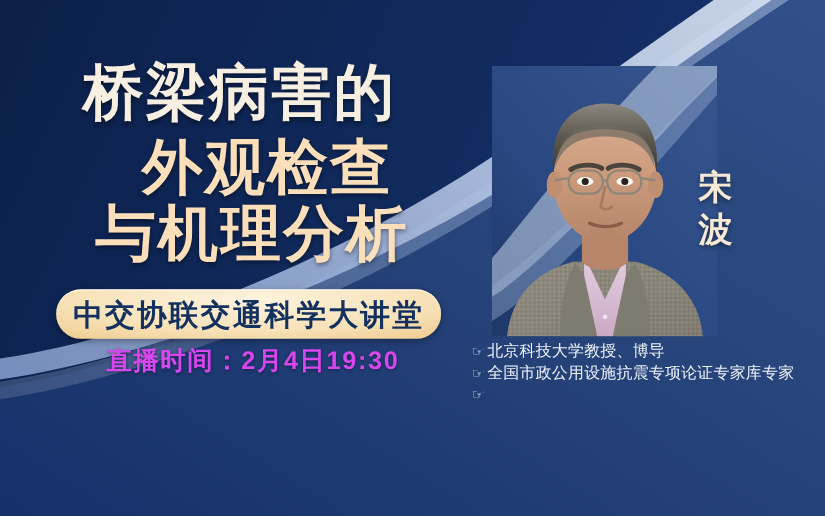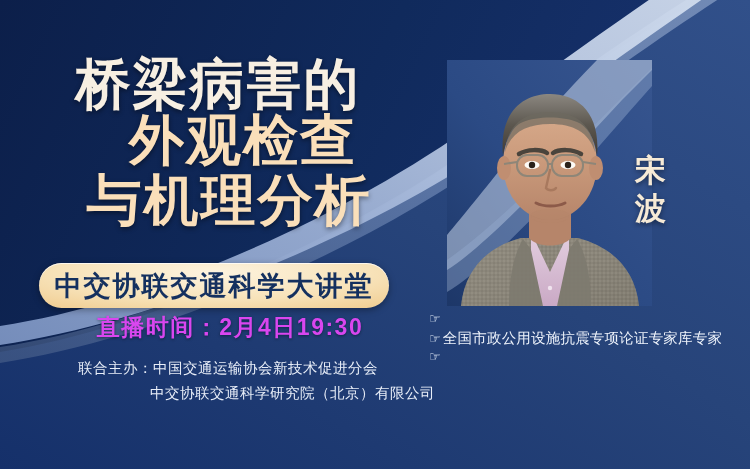--- a/index.html
+++ b/index.html
@@ -13,25 +13,25 @@
     background:linear-gradient(115deg,#0c1f4a 0%,#102a5c 42%,#16306a 72%,#1b3a74 100%);}
   .bg-svg{position:absolute;inset:0;width:750px;height:469px;}
   
   .title-block{position:absolute;left:0;top:56px;width:430px;}
   .tline{
     font-weight:bold;letter-spacing:2px;white-space:nowrap;
     line-height:1.02;
     text-shadow:0 2px 5px rgba(0,0,0,.45);
   }
   .tline1{font-size:55px;color:#f7efe2;text-align:center;padding-left:6px;}
-  .tline2{font-size:55px;color:#fadfba;text-align:center;padding-left:56px;margin-top:0;}
+  .tline2{font-size:55px;color:#fadfba;text-align:center;padding-left:56px;margin-top:12px;}
   .tline3{font-size:55px;color:#fadfba;text-align:center;padding-left:28px;margin-top:4px;}
   
   .pill{
-    position:absolute;left:39px;top:263px;width:350px;height:45px;
+    position:absolute;left:51px;top:263px;width:350px;height:45px;
     border-radius:23px;
     background:
       radial-gradient(120% 160% at 50% 22%,#fdf3df 0%,#f7e2b8 38%,#eec583 72%,#e0ad60 100%);
     box-shadow:0 2px 7px rgba(0,0,0,.35),inset 0 1px 0 rgba(255,255,255,.75);
     display:flex;align-items:center;justify-content:center;
   }
   .pill-text{
     font-size:27px;font-weight:bold;color:#14305f;letter-spacing:2px;white-space:nowrap;
   }
   
@@ -107,24 +107,20 @@
     <div class="tline tline2">外观检查</div>
     <div class="tline tline3">与机理分析</div>
   </div>
 
   <div class="pill">
     <span class="pill-text">中交协联交通科学大讲堂</span>
   </div>
 
   <div class="time">直播时间：2月4日19:30</div>
 
-  <div class="org">
-    <div class="l1">联合主办：中国交通运输协会新技术促进分会</div>
-    <div class="l2">中交协联交通科学研究院（北京）有限公司</div>
-  </div>
 
   <div class="photo-wrap">
     <svg class="photo-svg" viewBox="0 0 205 246">
       <defs>
         <linearGradient id="phBg" x1="0" y1="1" x2="1" y2="0">
           <stop offset="0%" stop-color="#1d3768"></stop>
           <stop offset="45%" stop-color="#2b4a84"></stop>
           <stop offset="100%" stop-color="#37558f"></stop>
         </linearGradient>
         <linearGradient id="skin" x1="0" y1="0" x2="0" y2="1">
@@ -204,20 +200,21 @@
   </div>
 
   <div class="sp-name">
     <span>宋</span>
     <span>波</span>
   </div>
 
   <div class="creds">
     <div class="cred">
       <span class="hand">☞</span>
+      <span>北京科技大学教授、博导</span>
     </div>
     <div class="cred">
       <span class="hand">☞</span>
       <span>全国市政公用设施抗震专项论证专家库专家</span>
     </div>
     <div class="cred">
       <span class="hand">☞</span>
     </div>
   </div>
 

